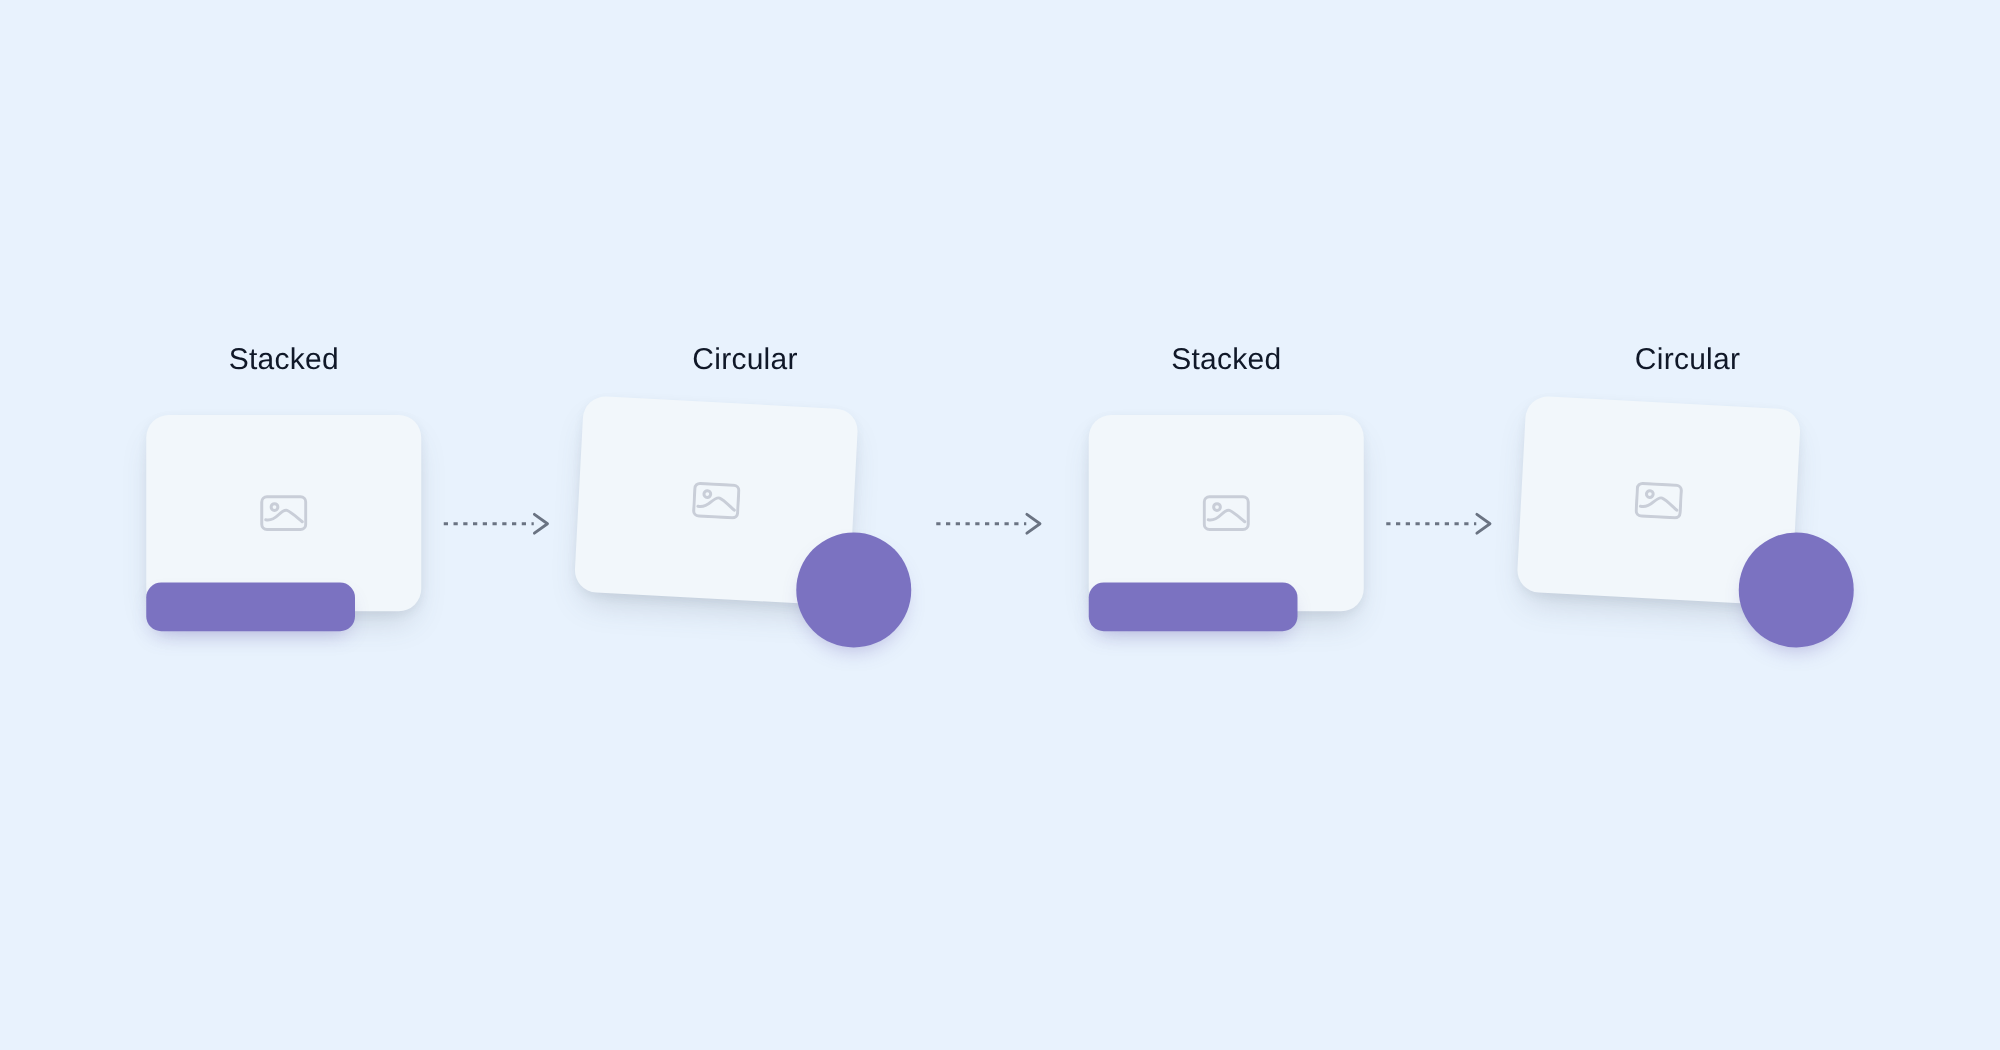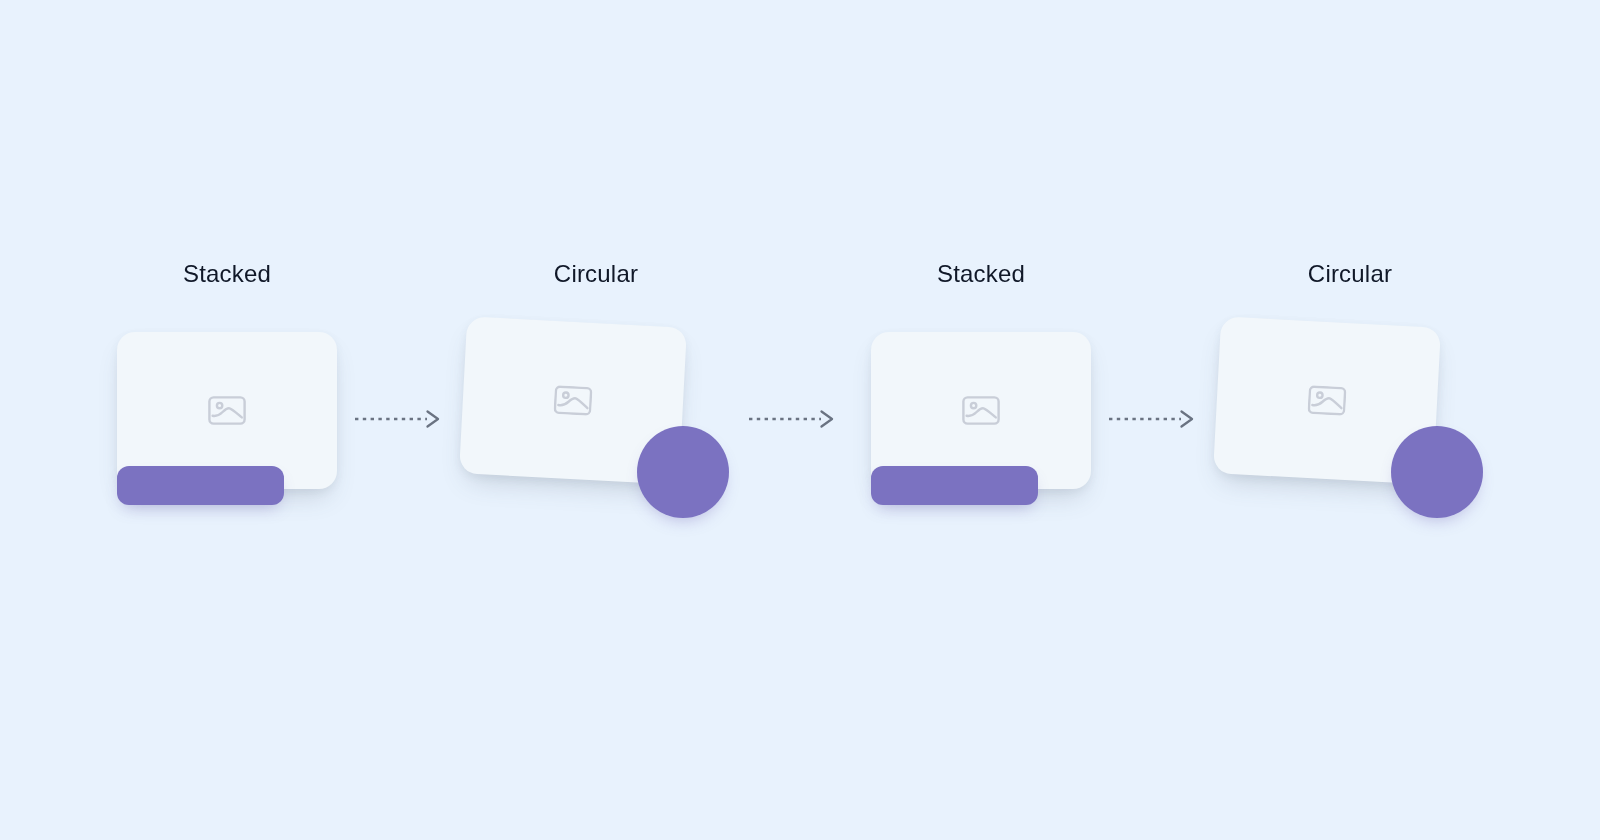--- a/index.html
+++ b/index.html
@@ -13,21 +13,21 @@
     font-family: "Liberation Sans", "DejaVu Sans", sans-serif;
     overflow: hidden;
   }
   .canvas {
     position: relative;
     width: 1600px;
     height: 840px;
   }
   .step-label {
     position: absolute;
-    top: 258px;
+    top: 272px;
     height: 32px;
     line-height: 32px;
     text-align: center;
     font-size: 24px;
     font-weight: 500;
     letter-spacing: 0.2px;
     color: #101828;
   }
   .card {
     position: absolute;

